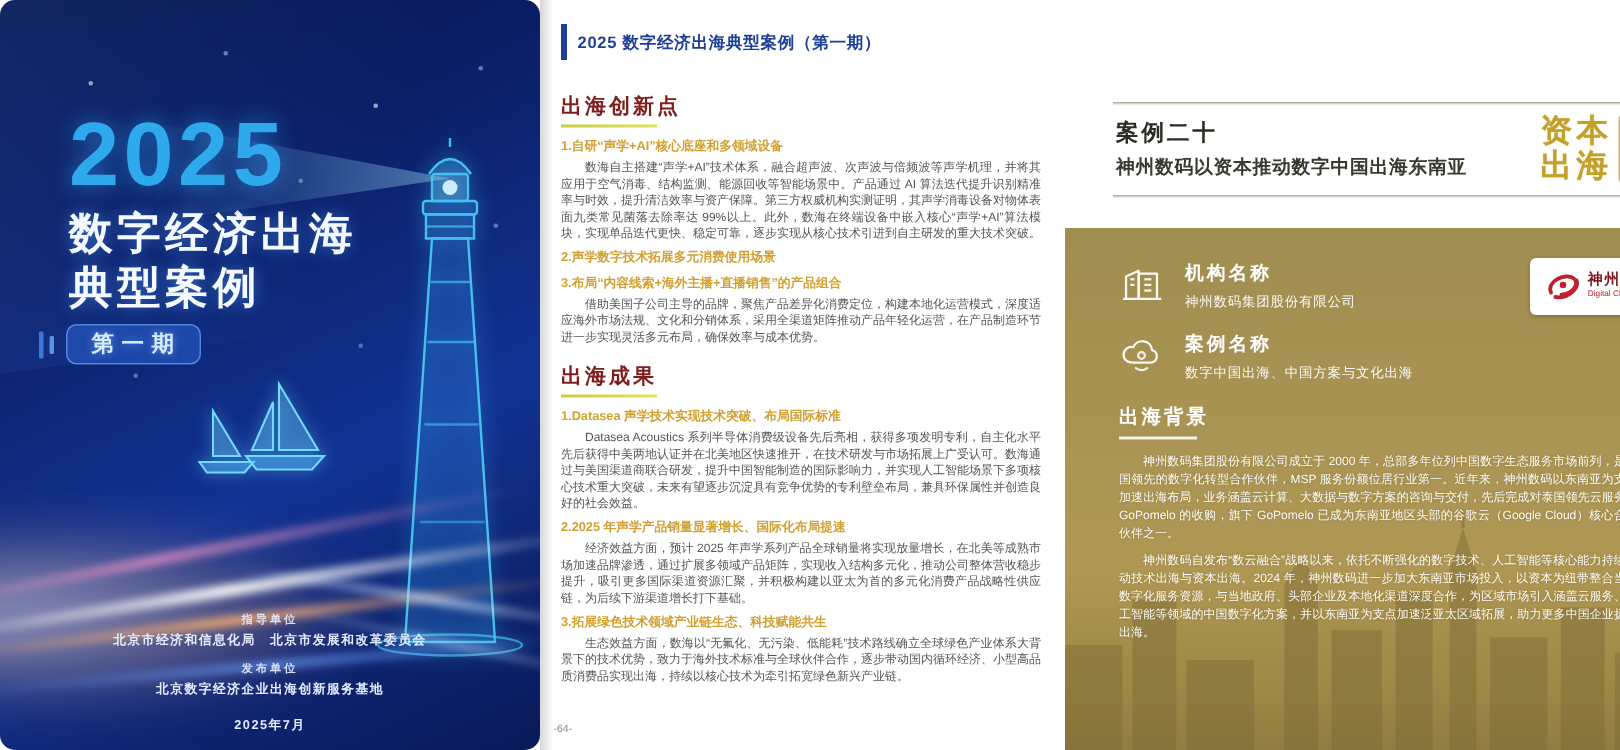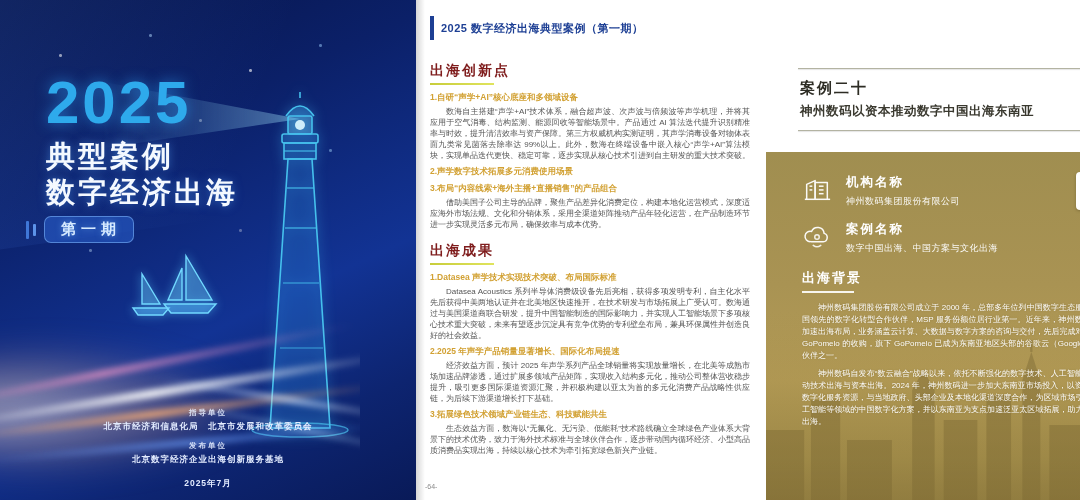--- a/index.html
+++ b/index.html
@@ -1,22 +1,22 @@
 <!DOCTYPE html>
 <html><head>
 <meta charset="utf-8">
 <style>
   * { margin:0; padding:0; box-sizing:border-box; }
   html,body { width:1080px; height:500px; overflow:hidden; background:#fff;
     font-family:"Liberation Sans","DejaVu Sans",sans-serif; }
   .stage { width:1080px; height:500px; display:flex; position:relative; }
 
   
-  .cover { width:416px; height:500px; position:relative; overflow:hidden; flex:none;
-    background:linear-gradient(155deg,#071448 0%,#0b2068 30%,#123394 62%,#0d2470 82%,#091a58 100%); }
+  .cover { width:360px; height:500px; position:relative; overflow:hidden; flex:none;
+    background:linear-gradient(155deg,#071448 0%,#0b2068 30%,#123394 62%,#0d2470 82%,#091a58 100%);border-radius:10px; }
   .stars { position:absolute; left:0; top:0; width:1px; height:1px; background:transparent; border-radius:50%;
     box-shadow: 60px 55px 0 1px rgba(255,255,255,.55), 150px 35px 0 1px rgba(180,220,255,.5),
       250px 70px 0 1px rgba(255,255,255,.6), 320px 45px 0 1px rgba(160,210,255,.5),
       200px 120px 0 1px rgba(255,255,255,.35), 330px 150px 0 1px rgba(170,220,255,.45),
       90px 250px 0 1px rgba(200,230,255,.4), 240px 230px 0 1px rgba(255,255,255,.3); }
   .diag-glow { position:absolute; left:-60px; top:-40px; width:520px; height:260px;
     background:linear-gradient(120deg,rgba(80,140,255,.18),rgba(20,40,120,0) 60%); transform:rotate(-8deg); }
   .cover-year { position:absolute; left:46px; top:68px; font-size:60px; font-weight:800; letter-spacing:3px;
     color:#2eaaec; text-shadow:0 0 14px rgba(50,170,255,.55); }
   .cover-title { position:absolute; left:46px; top:138px; color:#f4f9ff; font-size:29px; font-weight:800;
@@ -140,22 +140,22 @@
         <polygon points="22,56 22,26 40,56"></polygon>
         <path d="M13 60 h36 l-6 7 h-25 z" fill="rgba(90,190,255,.4)"></path>
         <polygon points="66,52 66,8 92,52"></polygon>
         <polygon points="62,52 62,20 48,52"></polygon>
         <path d="M44 56 h52 l-8 9 h-37 z" fill="rgba(90,190,255,.4)"></path>
       </g>
     </svg>
 
     <div class="cover-year">2025</div>
     <div class="cover-title">
+      <div>数字经济出海</div>
       <div>典型案例</div>
-      <div>数字经济出海</div>
     </div>
 
     <div class="issue-wrap">
       <div class="tick1"></div>
       <div class="tick2"></div>
       <div class="issue-badge">第一期</div>
     </div>
 
     <div class="streaks">
       <div class="streak st-glow"></div>

